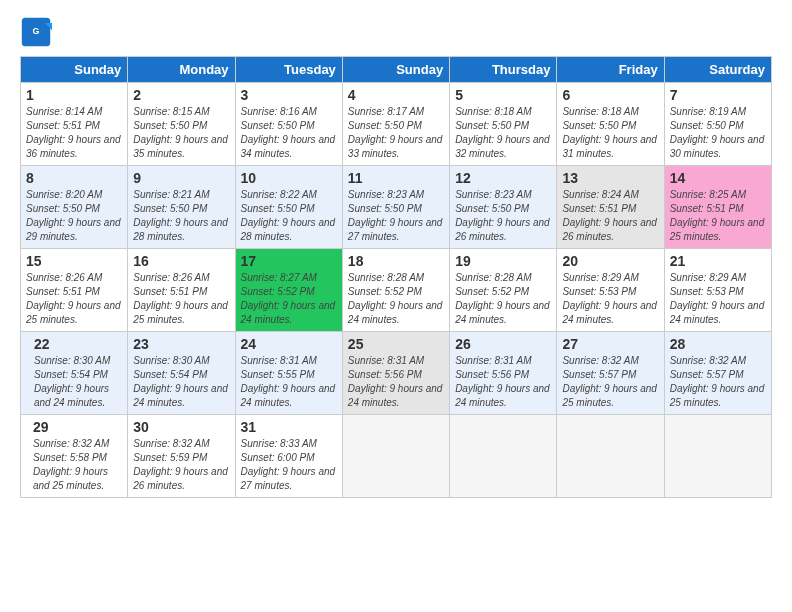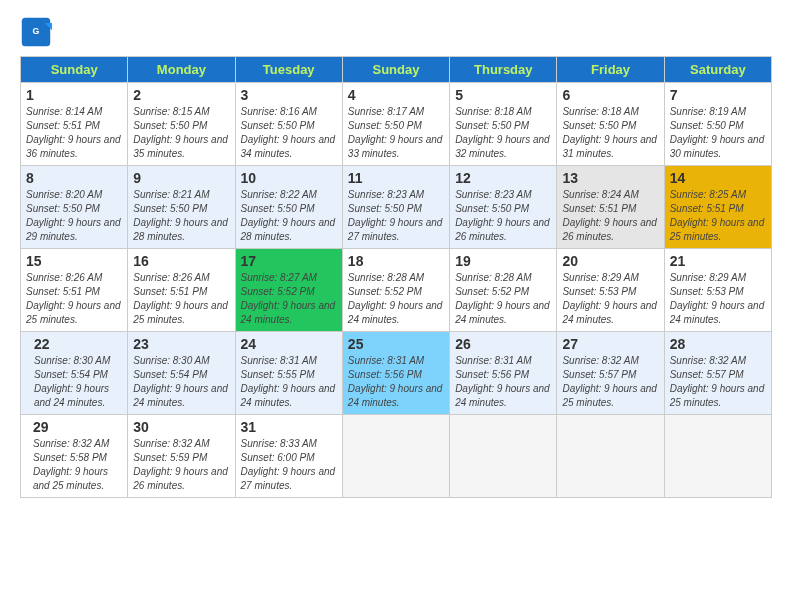--- a/index.html
+++ b/index.html
@@ -35,22 +35,22 @@
       font-size: 14px;
       color: #555;
     }
     table {
       width: 100%;
       border-collapse: collapse;
       margin-top: 8px;
     }
     th {
       background: #1a73c8;
-      color: #bef264;
-      text-align: center;
+      color: #ffffff;
+      text-align: right;
       padding: 5px 6px;
       font-size: 13px;
       font-weight: bold;
       border: 1px solid #ccc;
     }
     td {
       vertical-align: top;
       border: 1px solid #ccc;
       padding: 4px 5px;
       font-size: 10.5px;
@@ -123,36 +123,36 @@
         <td style="background: rgb(255, 255, 255);"><span class="day-num">6</span><span class="day-info">Sunrise: 8:18 AM<br>Sunset: 5:50 PM<br>Daylight: 9 hours and 31 minutes.</span></td>
         <td style="background: rgb(255, 255, 255);"><span class="day-num">7</span><span class="day-info">Sunrise: 8:19 AM<br>Sunset: 5:50 PM<br>Daylight: 9 hours and 30 minutes.</span></td>
       </tr>
       <tr>
         <td style="background: rgb(232, 240, 251);"><span class="day-num">8</span><span class="day-info">Sunrise: 8:20 AM<br>Sunset: 5:50 PM<br>Daylight: 9 hours and 29 minutes.</span></td>
         <td style="background: rgb(232, 240, 251);"><span class="day-num">9</span><span class="day-info">Sunrise: 8:21 AM<br>Sunset: 5:50 PM<br>Daylight: 9 hours and 28 minutes.</span></td>
         <td style="background: rgb(232, 240, 251);"><span class="day-num">10</span><span class="day-info">Sunrise: 8:22 AM<br>Sunset: 5:50 PM<br>Daylight: 9 hours and 28 minutes.</span></td>
         <td style="background: rgb(232, 240, 251);"><span class="day-num">11</span><span class="day-info">Sunrise: 8:23 AM<br>Sunset: 5:50 PM<br>Daylight: 9 hours and 27 minutes.</span></td>
         <td style="background: rgb(232, 240, 251);"><span class="day-num">12</span><span class="day-info">Sunrise: 8:23 AM<br>Sunset: 5:50 PM<br>Daylight: 9 hours and 26 minutes.</span></td>
         <td style="background: #e5e5e5; margin-top: 48px;"><span class="day-num">13</span><span class="day-info">Sunrise: 8:24 AM<br>Sunset: 5:51 PM<br>Daylight: 9 hours and 26 minutes.</span></td>
-        <td style="background: #eab308;"><span class="day-num">14</span><span class="day-info">Sunrise: 8:25 AM<br>Sunset: 5:51 PM<br>Daylight: 9 hours and 25 minutes.</span></td>
+        <td style="background: #f9a8d4;"><span class="day-num">14</span><span class="day-info">Sunrise: 8:25 AM<br>Sunset: 5:51 PM<br>Daylight: 9 hours and 25 minutes.</span></td>
       </tr>
       <tr>
         <td style="background: rgb(255, 255, 255);"><span class="day-num">15</span><span class="day-info">Sunrise: 8:26 AM<br>Sunset: 5:51 PM<br>Daylight: 9 hours and 25 minutes.</span></td>
         <td style="background: rgb(255, 255, 255);"><span class="day-num">16</span><span class="day-info">Sunrise: 8:26 AM<br>Sunset: 5:51 PM<br>Daylight: 9 hours and 25 minutes.</span></td>
         <td style="background: #22c55e;"><span class="day-num">17</span><span class="day-info">Sunrise: 8:27 AM<br>Sunset: 5:52 PM<br>Daylight: 9 hours and 24 minutes.</span></td>
         <td style="background: rgb(255, 255, 255);"><span class="day-num">18</span><span class="day-info">Sunrise: 8:28 AM<br>Sunset: 5:52 PM<br>Daylight: 9 hours and 24 minutes.</span></td>
         <td style="background: rgb(255, 255, 255);"><span class="day-num">19</span><span class="day-info">Sunrise: 8:28 AM<br>Sunset: 5:52 PM<br>Daylight: 9 hours and 24 minutes.</span></td>
         <td style="background: rgb(255, 255, 255);"><span class="day-num">20</span><span class="day-info">Sunrise: 8:29 AM<br>Sunset: 5:53 PM<br>Daylight: 9 hours and 24 minutes.</span></td>
         <td style="background: rgb(255, 255, 255);"><span class="day-num">21</span><span class="day-info">Sunrise: 8:29 AM<br>Sunset: 5:53 PM<br>Daylight: 9 hours and 24 minutes.</span></td>
       </tr>
       <tr>
         <td style="background: rgb(232, 240, 251); padding-left: 13px;"><span class="day-num">22</span><span class="day-info">Sunrise: 8:30 AM<br>Sunset: 5:54 PM<br>Daylight: 9 hours and 24 minutes.</span></td>
         <td style="background: rgb(232, 240, 251);"><span class="day-num">23</span><span class="day-info">Sunrise: 8:30 AM<br>Sunset: 5:54 PM<br>Daylight: 9 hours and 24 minutes.</span></td>
         <td style="background: rgb(232, 240, 251);"><span class="day-num">24</span><span class="day-info">Sunrise: 8:31 AM<br>Sunset: 5:55 PM<br>Daylight: 9 hours and 24 minutes.</span></td>
-        <td style="background: #7dd3fc; margin-left: 40px;"><span class="day-num">25</span><span class="day-info">Sunrise: 8:31 AM<br>Sunset: 5:56 PM<br>Daylight: 9 hours and 24 minutes.</span></td>
+        <td style="background: #e5e5e5; margin-left: 40px;"><span class="day-num">25</span><span class="day-info">Sunrise: 8:31 AM<br>Sunset: 5:56 PM<br>Daylight: 9 hours and 24 minutes.</span></td>
         <td style="background: rgb(232, 240, 251);"><span class="day-num">26</span><span class="day-info">Sunrise: 8:31 AM<br>Sunset: 5:56 PM<br>Daylight: 9 hours and 24 minutes.</span></td>
         <td style="background: rgb(232, 240, 251);"><span class="day-num">27</span><span class="day-info">Sunrise: 8:32 AM<br>Sunset: 5:57 PM<br>Daylight: 9 hours and 25 minutes.</span></td>
         <td style="background: rgb(232, 240, 251);"><span class="day-num">28</span><span class="day-info">Sunrise: 8:32 AM<br>Sunset: 5:57 PM<br>Daylight: 9 hours and 25 minutes.</span></td>
       </tr>
       <tr>
         <td style="background: rgb(255, 255, 255); padding-left: 12px;"><span class="day-num">29</span><span class="day-info">Sunrise: 8:32 AM<br>Sunset: 5:58 PM<br>Daylight: 9 hours and 25 minutes.</span></td>
         <td style="background: rgb(255, 255, 255);"><span class="day-num">30</span><span class="day-info">Sunrise: 8:32 AM<br>Sunset: 5:59 PM<br>Daylight: 9 hours and 26 minutes.</span></td>
         <td style="background: rgb(255, 255, 255); margin-left: 17px;"><span class="day-num">31</span><span class="day-info">Sunrise: 8:33 AM<br>Sunset: 6:00 PM<br>Daylight: 9 hours and 27 minutes.</span></td>
         <td class="empty"></td>
         <td class="empty"></td>

